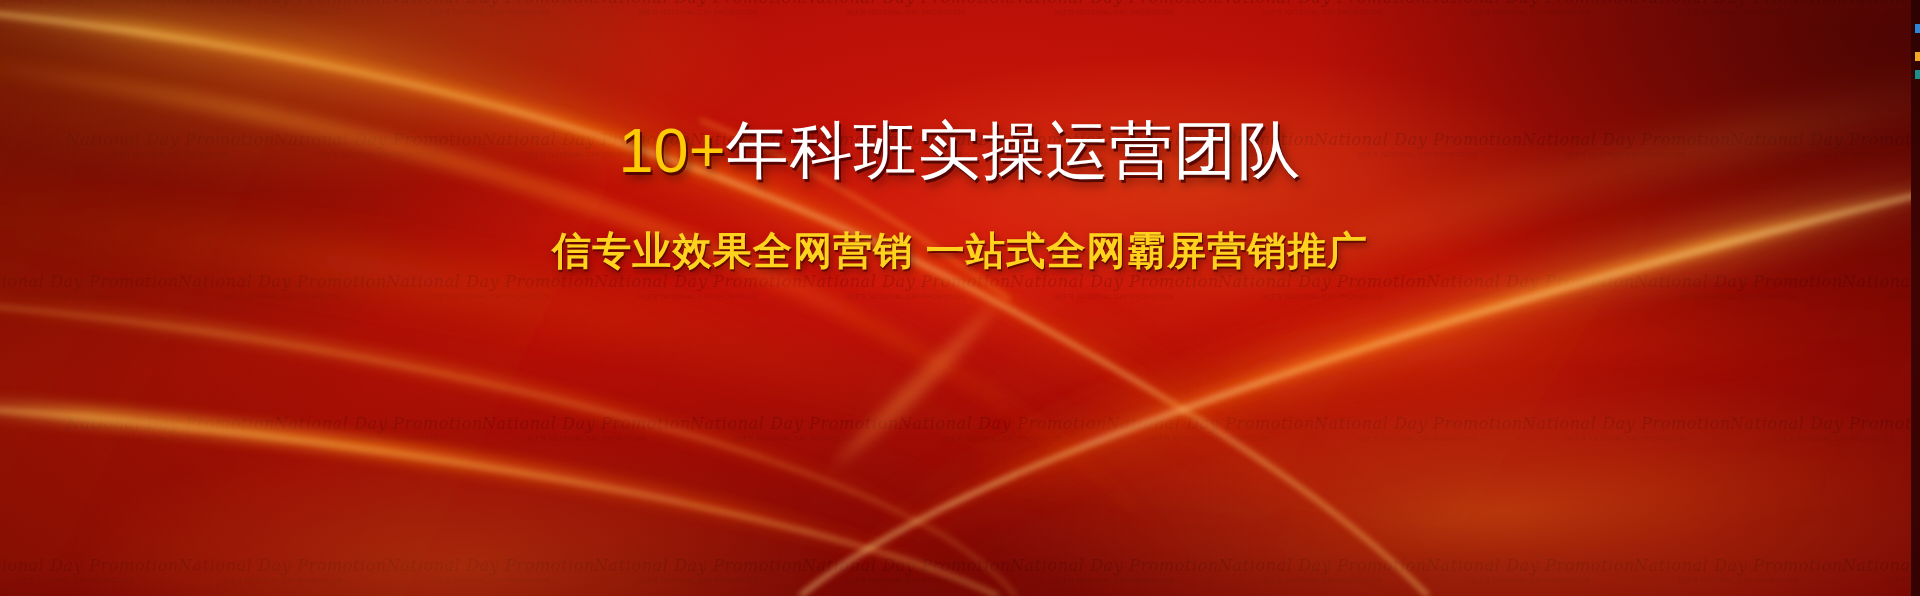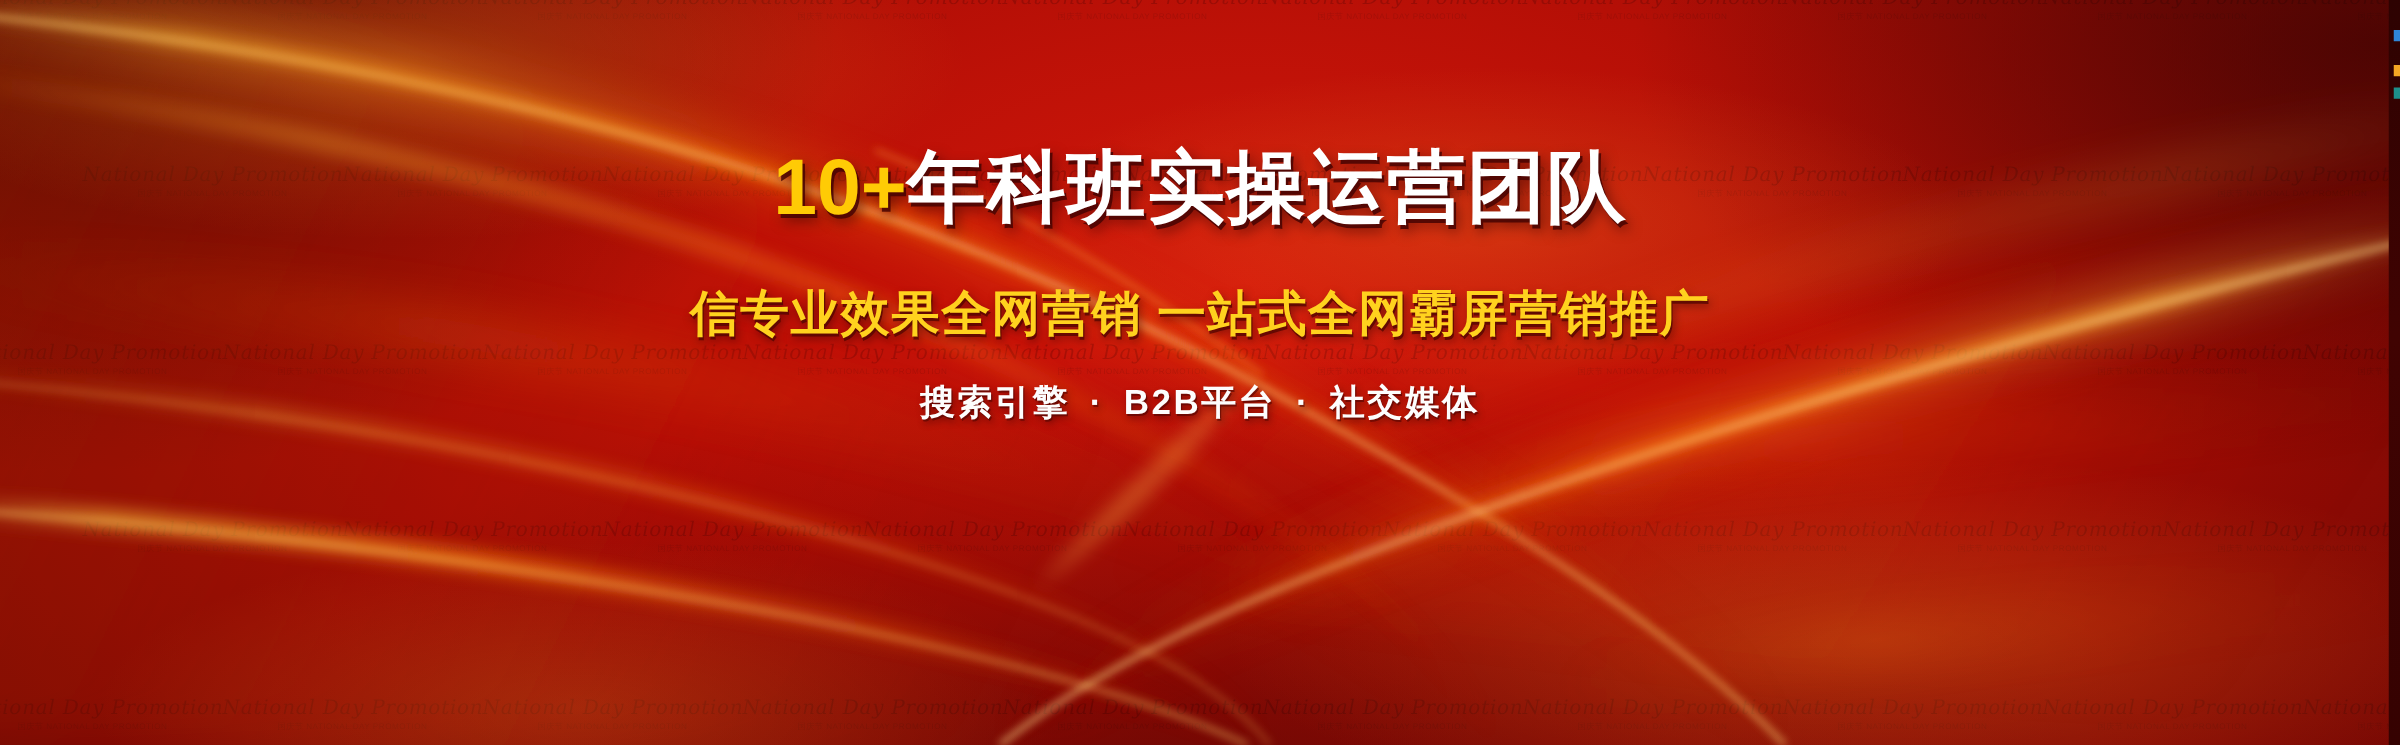--- a/index.html
+++ b/index.html
@@ -81,21 +81,21 @@
     position: absolute;
     inset: 0;
     display: flex;
     flex-direction: column;
     align-items: center;
   }
 
   .headline {
     margin-top: 118px;
     font-size: 63px;
-    font-weight: bold;
+    font-weight: normal;
     line-height: 1.04;
     letter-spacing: 1px;
     white-space: nowrap;
     text-shadow:
       2px 3px 0 rgba(70,4,2,.85),
       4px 6px 10px rgba(40,2,1,.55);
   }
   .headline .accent { color: #ffcb05; letter-spacing: 0px; }
   .headline .main   { color: #ffffff; }
 
@@ -424,27 +424,20 @@
   <div class="glow-wash"></div>
 
   <div class="content">
 
     <div class="headline">
       <span class="accent">10+</span><span class="main">年科班实操运营团队</span>
     </div>
 
     <div class="subtitle">信专业效果全网营销 一站式全网霸屏营销推广</div>
 
-    <div class="tagline">
-      <span>搜索引擎</span>
-      <span class="dot">·</span>
-      <span>B2B平台</span>
-      <span class="dot">·</span>
-      <span>社交媒体</span>
-    </div>
 
   </div>
 
   <div class="edge-strip" id="edge-strip">
       <div class="edge-pip" style="top: 24px; background: rgb(47, 134, 216);"></div>
       <div class="edge-pip" style="top: 52px; background: rgb(245, 166, 35);"></div>
       <div class="edge-pip" style="top: 70px; background: rgb(29, 143, 138);"></div>
     </div>
 
 </div>

